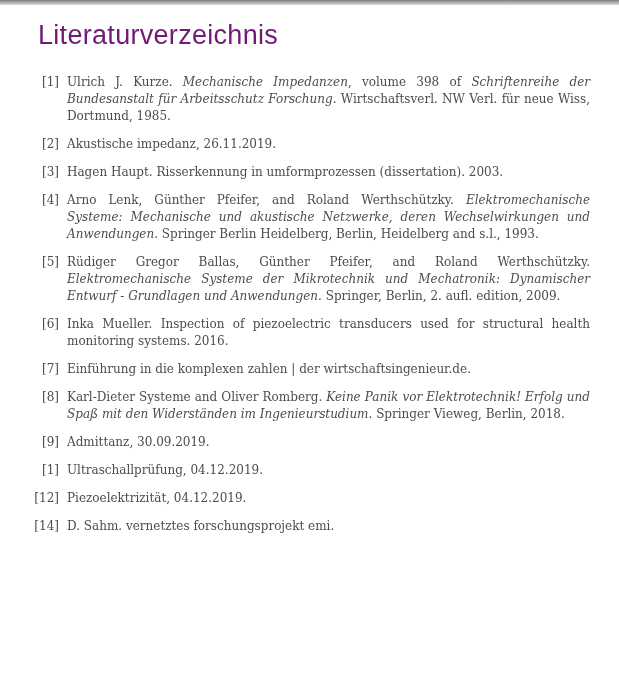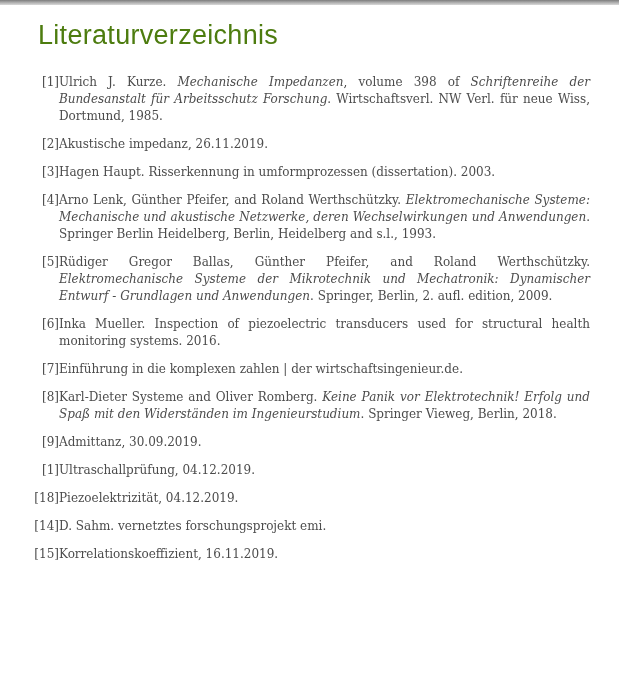--- a/index.html
+++ b/index.html
@@ -15,21 +15,21 @@
   }
   .topbar {
     width: 619px;
     height: 5px;
     background: linear-gradient(to bottom, #7d7d7d 0%, #a9a9a9 45%, #d9d9d9 100%);
   }
   .title {
     font-family: "Liberation Sans", sans-serif;
     font-size: 27px;
     font-weight: 500;
-    color: #4d7c0f;
+    color: #701a75;
     letter-spacing: 0.3px;
     margin: 15px 0 0 38px;
     line-height: 31px;
   }
   .bib-list {
     margin: 23px 29px 0 33px;
   }
   .bib-entry {
     display: flex;
     margin-bottom: 11px;
@@ -38,20 +38,21 @@
     line-height: 17px;
     color: #4c4c4c;
   }
   .bib-label {
     flex: 0 0 26px;
     text-align: right;
     white-space: nowrap;
   }
   .bib-text {
     flex: 1;
+    margin-left: 8px;
     text-align: justify;
   }
   .it {
     font-style: italic;
   }
 </style>
 </head>
 <body>
 
 <div class="page">
@@ -92,25 +93,21 @@
       </div>
       <div class="bib-entry">
         <span class="bib-label">[9]</span>
         <span class="bib-text"><span>Admittanz, 30.09.2019.</span></span>
       </div>
       <div class="bib-entry">
         <span class="bib-label">[1]</span>
         <span class="bib-text"><span>Ultraschallprüfung, 04.12.2019.</span></span>
       </div>
       <div class="bib-entry">
-        <span class="bib-label">[18]</span>
+        <span class="bib-label">[12]</span>
         <span class="bib-text"><span>Piezoelektrizität, 04.12.2019.</span></span>
       </div>
       <div class="bib-entry">
         <span class="bib-label">[14]</span>
         <span class="bib-text"><span>D. Sahm. vernetztes forschungsprojekt emi.</span></span>
       </div>
-      <div class="bib-entry">
-        <span class="bib-label">[15]</span>
-        <span class="bib-text"><span>Korrelationskoeffizient, 16.11.2019.</span></span>
-      </div>
     </div>
 </div>
 
 </body></html>

